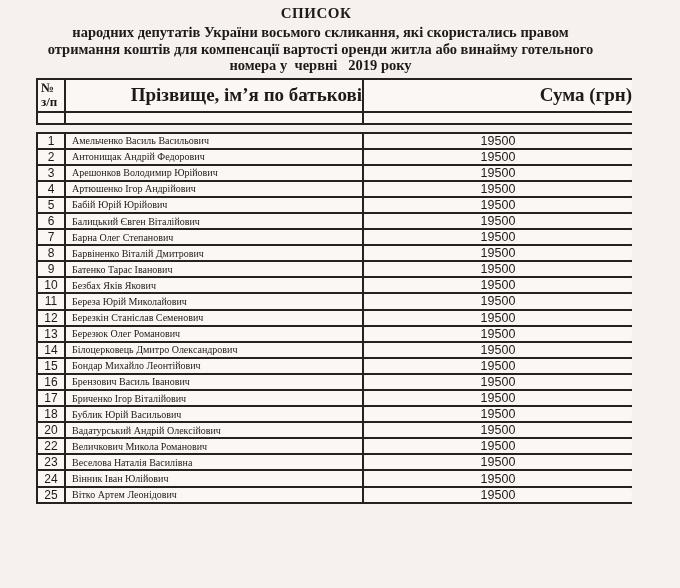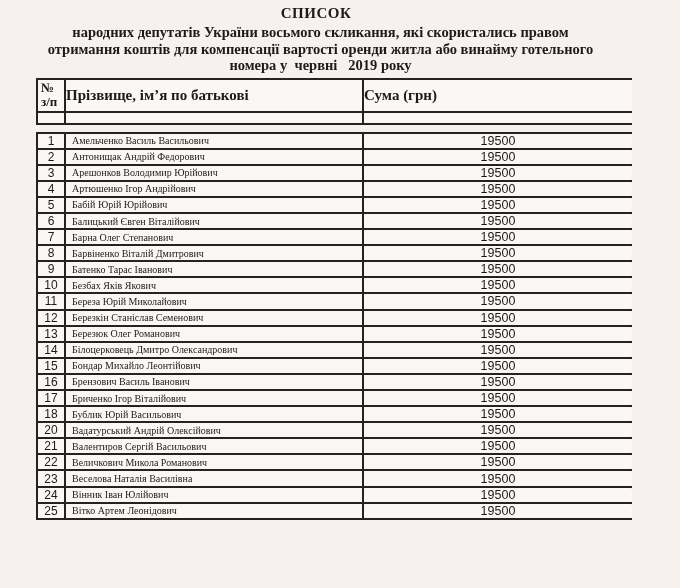--- a/index.html
+++ b/index.html
@@ -42,23 +42,23 @@
   .doc-table col.c3 { width: 270px; }
   .doc-table th, .doc-table td {
     border: 2px solid #26221f;
     padding: 0;
     background: #fbf7f5;
     overflow: hidden;
     white-space: nowrap;
   }
   .header-row th {
     height: 31px;
-    font-size: 15px;
+    font-size: 19px;
     font-weight: bold;
-    text-align: left;
+    text-align: right;
     vertical-align: middle;
   }
   .header-row th.h-num {
     font-size: 13px;
     line-height: 14px;
     text-align: left;
     padding-left: 3px;
   }
   .blank-row td { height: 10px; }
   .table-gap {
@@ -218,25 +218,20 @@
           <td class="cell-num">18</td>
           <td class="cell-name">Бублик Юрій Васильович</td>
           <td class="cell-sum">19500</td>
         </tr>
         <tr>
           <td class="cell-num">20</td>
           <td class="cell-name">Вадатурський Андрій Олексійович</td>
           <td class="cell-sum">19500</td>
         </tr>
         <tr>
-          <td class="cell-num">21</td>
-          <td class="cell-name">Валентиров Сергій Васильович</td>
-          <td class="cell-sum">19500</td>
-        </tr>
-        <tr>
           <td class="cell-num">22</td>
           <td class="cell-name">Величкович Микола Романович</td>
           <td class="cell-sum">19500</td>
         </tr>
         <tr>
           <td class="cell-num">23</td>
           <td class="cell-name">Веселова Наталія Василівна</td>
           <td class="cell-sum">19500</td>
         </tr>
         <tr>

